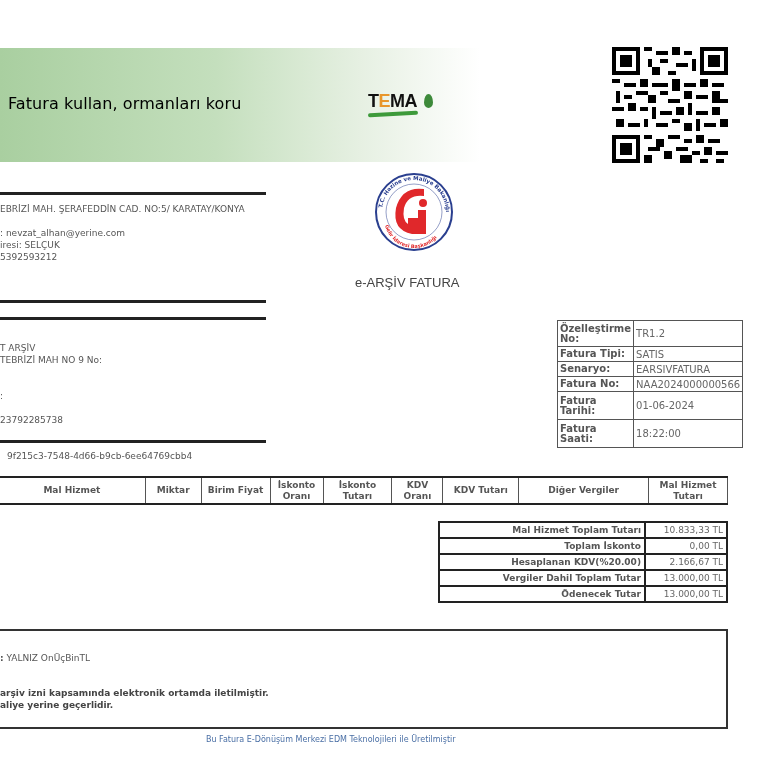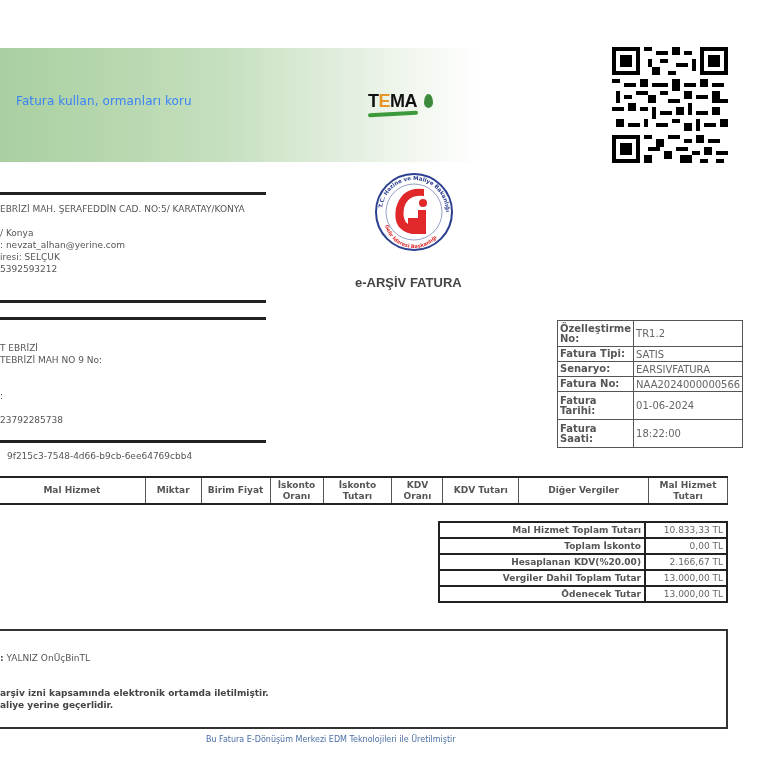--- a/index.html
+++ b/index.html
@@ -4,39 +4,39 @@
 <style>
   * { box-sizing: border-box; margin: 0; padding: 0; }
   html, body { width: 768px; height: 768px; background: #ffffff; overflow: hidden; }
   body { position: relative; font-family: "DejaVu Sans", sans-serif; color: #555; }
 
   .banner {
     position: absolute; left: 0; top: 48px; width: 480px; height: 114px;
     background: linear-gradient(to right, #a9cfa0 0%, #c4dfbd 45%, #e6f0e2 75%, #ffffff 100%);
   }
   .banner-text {
-    position: absolute; left: 16px; top: 94px; font-family: "DejaVu Sans", sans-serif;
-    font-size: 12px; color: #3b82f6; letter-spacing: 0.1px;
+    position: absolute; left: 8px; top: 94px; font-family: "DejaVu Sans", sans-serif;
+    font-size: 16px; color: #000000; letter-spacing: 0.1px;
   }
   .tema-logo { position: absolute; left: 368px; top: 91px; width: 72px; height: 30px; }
   .tema-text { position: absolute; left: 0; top: 0; font-family: "Liberation Sans", sans-serif; font-weight: 900; font-size: 18px; color: #111; letter-spacing: -0.5px; }
   .tema-text .e { color: #e8962a; }
   .tema-leaf { position: absolute; left: 56px; top: 3px; width: 9px; height: 14px; background: #3d8a3a; border-radius: 50% 50% 50% 50% / 60% 60% 40% 40%; }
   .tema-swoosh { position: absolute; left: 0; top: 21px; width: 50px; height: 4px; background: #3d9a3a; border-radius: 2px; transform: rotate(-3deg); }
 
   .qr { position: absolute; left: 612px; top: 47px; width: 116px; height: 116px; background: #fff; }
 
   .hr { position: absolute; height: 3px; background: #222; }
 
   .seller { position: absolute; left: 0; top: 203px; font-family: "DejaVu Sans", sans-serif; font-size: 9px; color: #555; line-height: 12px; }
   .buyer { position: absolute; left: 0; top: 342px; font-family: "DejaVu Sans", sans-serif; font-size: 9px; color: #555; line-height: 12px; }
   .ettn { position: absolute; left: 7px; top: 451px; font-size: 9px; color: #555; }
 
   .gib-logo { position: absolute; left: 368px; top: 172px; width: 92px; height: 80px; }
-  .earsiv-title { position: absolute; left: 355px; top: 275px; font-family: "Liberation Sans", sans-serif; font-weight: bold; font-size: 13px; color: #444; text-align: right; }
+  .earsiv-title { position: absolute; left: 355px; top: 275px; font-family: "Liberation Sans", sans-serif; font-weight: normal; font-size: 13px; color: #444; text-align: right; }
 
   table { border-collapse: collapse; }
   .info-table { position: absolute; left: 557px; top: 320px; width: 146px; font-size: 10px; }
   .info-table td { border: 1px solid #555; padding: 1px 2px; vertical-align: middle; color: #666; }
   .info-table td.k { font-weight: bold; color: #555; width: 71px; line-height: 10px; }
 
   .items-table { position: absolute; left: -2px; top: 476px; width: 730px; font-size: 9px; }
   .items-table th { border: 1px solid #555; padding: 1px 2px; font-weight: bold; color: #555; text-align: center; line-height: 11px; height: 27px; }
   .items-table td { border: 1px solid #999; padding: 0 2px; color: #666; text-align: right; height: 14px; }
   .items-table { border-top: 2px solid #222; border-bottom: 2px solid #222; }
@@ -144,21 +144,20 @@
       <rect x="17" y="27" width="3" height="2"></rect>
       <rect x="22" y="28" width="2" height="1"></rect>
       <rect x="26" y="28" width="2" height="1"></rect>
   </g>
 </svg>
 
 <div class="hr" style="left:0;top:192px;width:266px;"></div>
 <div class="seller">
   <div>EBRİZİ MAH. ŞERAFEDDİN CAD. NO:5/ KARATAY/KONYA</div>
   <div style="height:12px;"></div>
-  <div>/ Konya</div>
   <div>: nevzat_alhan@yerine.com</div>
   <div>iresi: SELÇUK</div>
   <div>5392593212</div>
 </div>
 <div class="hr" style="left:0;top:300px;width:266px;"></div>
 
 <svg class="gib-logo" viewBox="0 0 92 80">
   <circle cx="46" cy="40" r="38" fill="#fff" stroke="#2a3f8f" stroke-width="2"></circle>
   <circle cx="46" cy="40" r="28" fill="none" stroke="#2a3f8f" stroke-width="0.5"></circle>
   <path d="M56 17 Q34 14 28 36 Q24 58 44 62 L50 62 L50 46 L40 46 L40 52 Q34 48 36 36 Q40 22 56 24 Z" fill="#e0282b"></path>
@@ -166,21 +165,21 @@
   <circle cx="55" cy="31" r="4" fill="#e0282b"></circle>
   <path id="arcTop" d="M14 40 A32 32 0 0 1 78 40" fill="none"></path>
   <text font-size="5.5" font-family="DejaVu Sans, sans-serif" fill="#2a3f8f" font-weight="bold"><textPath href="#arcTop" startOffset="4%">T.C. Hazine ve Maliye Bakanlığı</textPath></text>
   <path id="arcBot" d="M16 46 A30 30 0 0 0 76 46" fill="none"></path>
   <text font-size="5" font-family="DejaVu Sans, sans-serif" fill="#e0282b" font-weight="bold"><textPath href="#arcBot" startOffset="8%">Gelir İdaresi Başkanlığı</textPath></text>
 </svg>
 <div class="earsiv-title">e-ARŞİV FATURA</div>
 
 <div class="hr" style="left:0;top:317px;width:266px;"></div>
 <div class="buyer">
-  <div>T EBRİZİ</div>
+  <div>T ARŞİV</div>
   <div>TEBRİZİ MAH NO 9  No:</div>
   <div style="height:24px;"></div>
   <div>:</div>
   <div style="height:12px;"></div>
   <div>23792285738</div>
 </div>
 <div class="hr" style="left:0;top:440px;width:266px;"></div>
 <div class="ettn">9f215c3-7548-4d66-b9cb-6ee64769cbb4</div>
 
 <table class="info-table">

